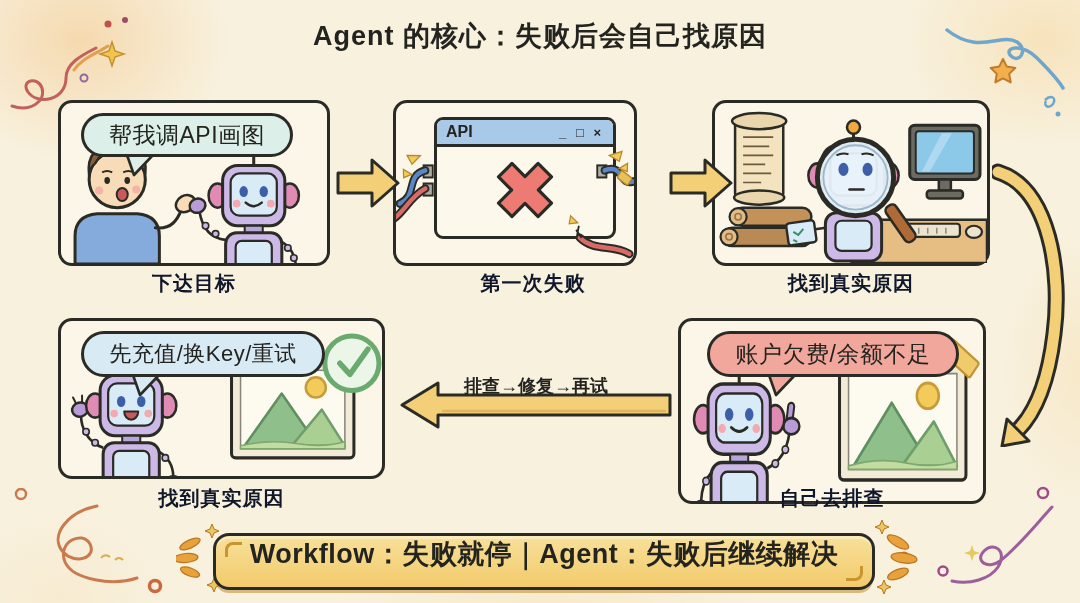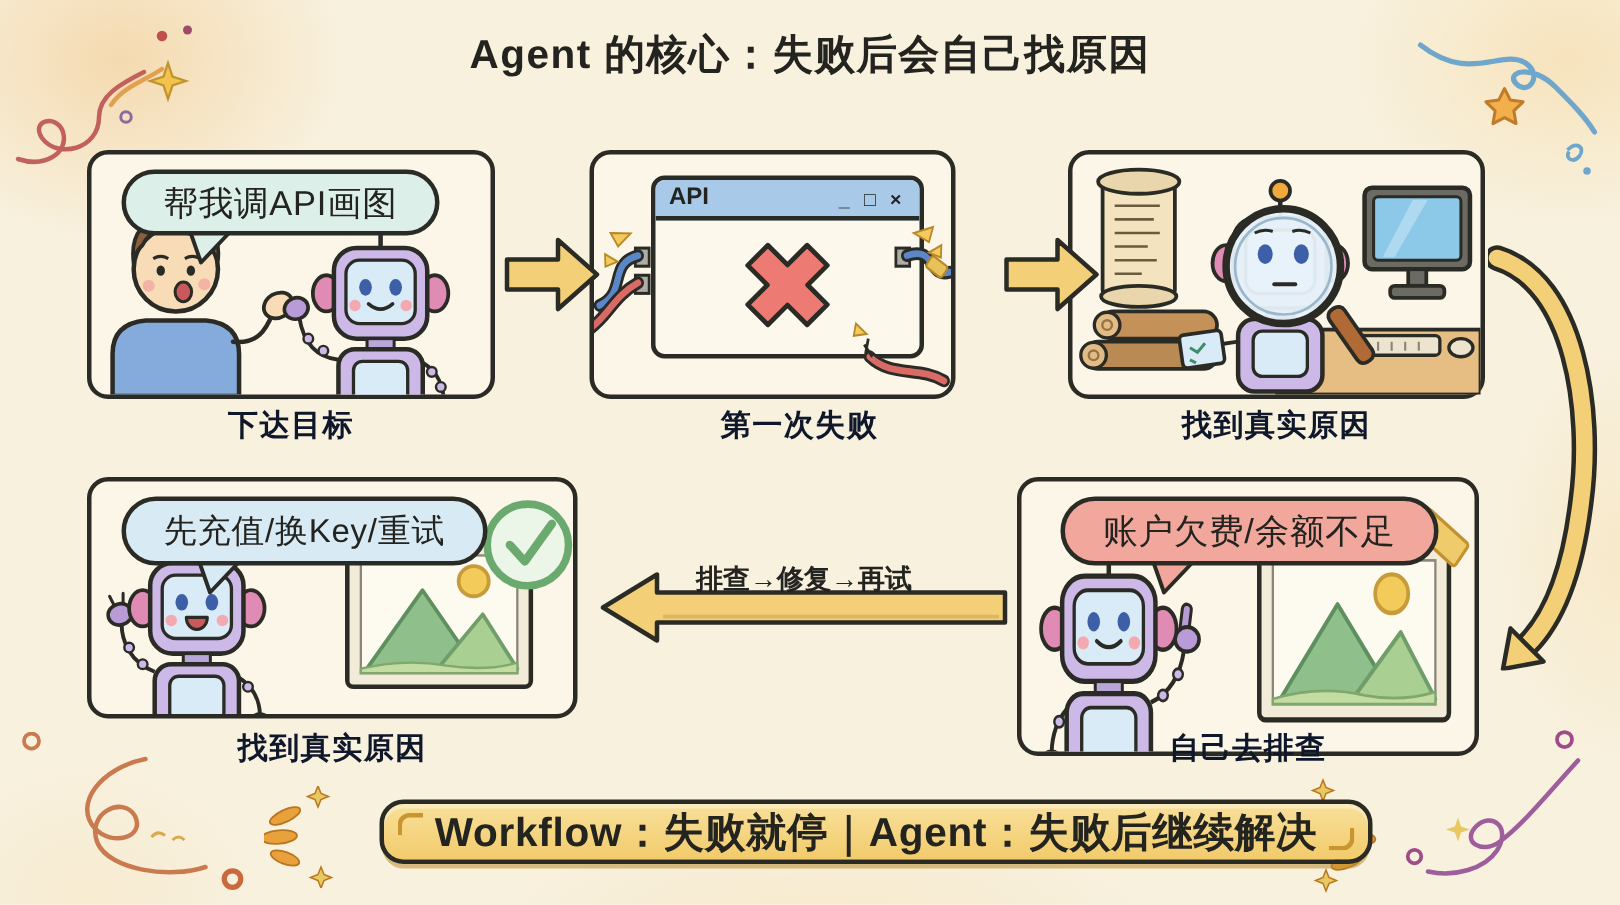--- a/index.html
+++ b/index.html
@@ -44,25 +44,25 @@
   .win-body{height:86px;display:flex;align-items:center;justify-content:center;}
 
   .arrow{position:absolute;z-index:2;}
   #arrow-1{left:336px;top:157px;}
   #arrow-2{left:669px;top:157px;}
   #arrow-curve{left:992px;top:162px;}
   #arrow-loop{left:398px;top:380px;}
   #loop-label{position:absolute;left:404px;top:374px;width:264px;text-align:center;
               font-size:18px;font-weight:800;z-index:3;color:#23231F;}
 
-  .banner{position:absolute;left:213px;top:533px;width:662px;height:43px;box-sizing:border-box;
+  .banner{position:absolute;left:213px;top:533px;width:662px;height:57px;box-sizing:border-box;
           background:linear-gradient(#F8E09A,#F2CB6B);border:3.5px solid #2B2B26;border-radius:16px;
-          display:flex;align-items:flex-end;justify-content:center;font-size:27px;font-weight:800;
+          display:flex;align-items:flex-start;justify-content:center;font-size:27px;font-weight:800;
           letter-spacing:.5px;z-index:2;
-          box-shadow:0 5px 0 -2px rgba(190,140,50,.55), inset 0 3px 0 rgba(255,255,255,.35);margin-left:40px;}
+          box-shadow:0 5px 0 -2px rgba(190,140,50,.55), inset 0 3px 0 rgba(255,255,255,.35);}
   .banner::before{content:"";position:absolute;left:9px;top:6px;width:14px;height:12px;
           border-left:3px solid #C9952F;border-top:3px solid #C9952F;border-radius:8px 0 0 0;}
   .banner::after{content:"";position:absolute;right:9px;bottom:6px;width:14px;height:12px;
           border-right:3px solid #C9952F;border-bottom:3px solid #C9952F;border-radius:0 0 8px 0;}
   .doodle{position:absolute;z-index:1;}
 </style>
 </head>
 <body>
 
 <div class="stage">

